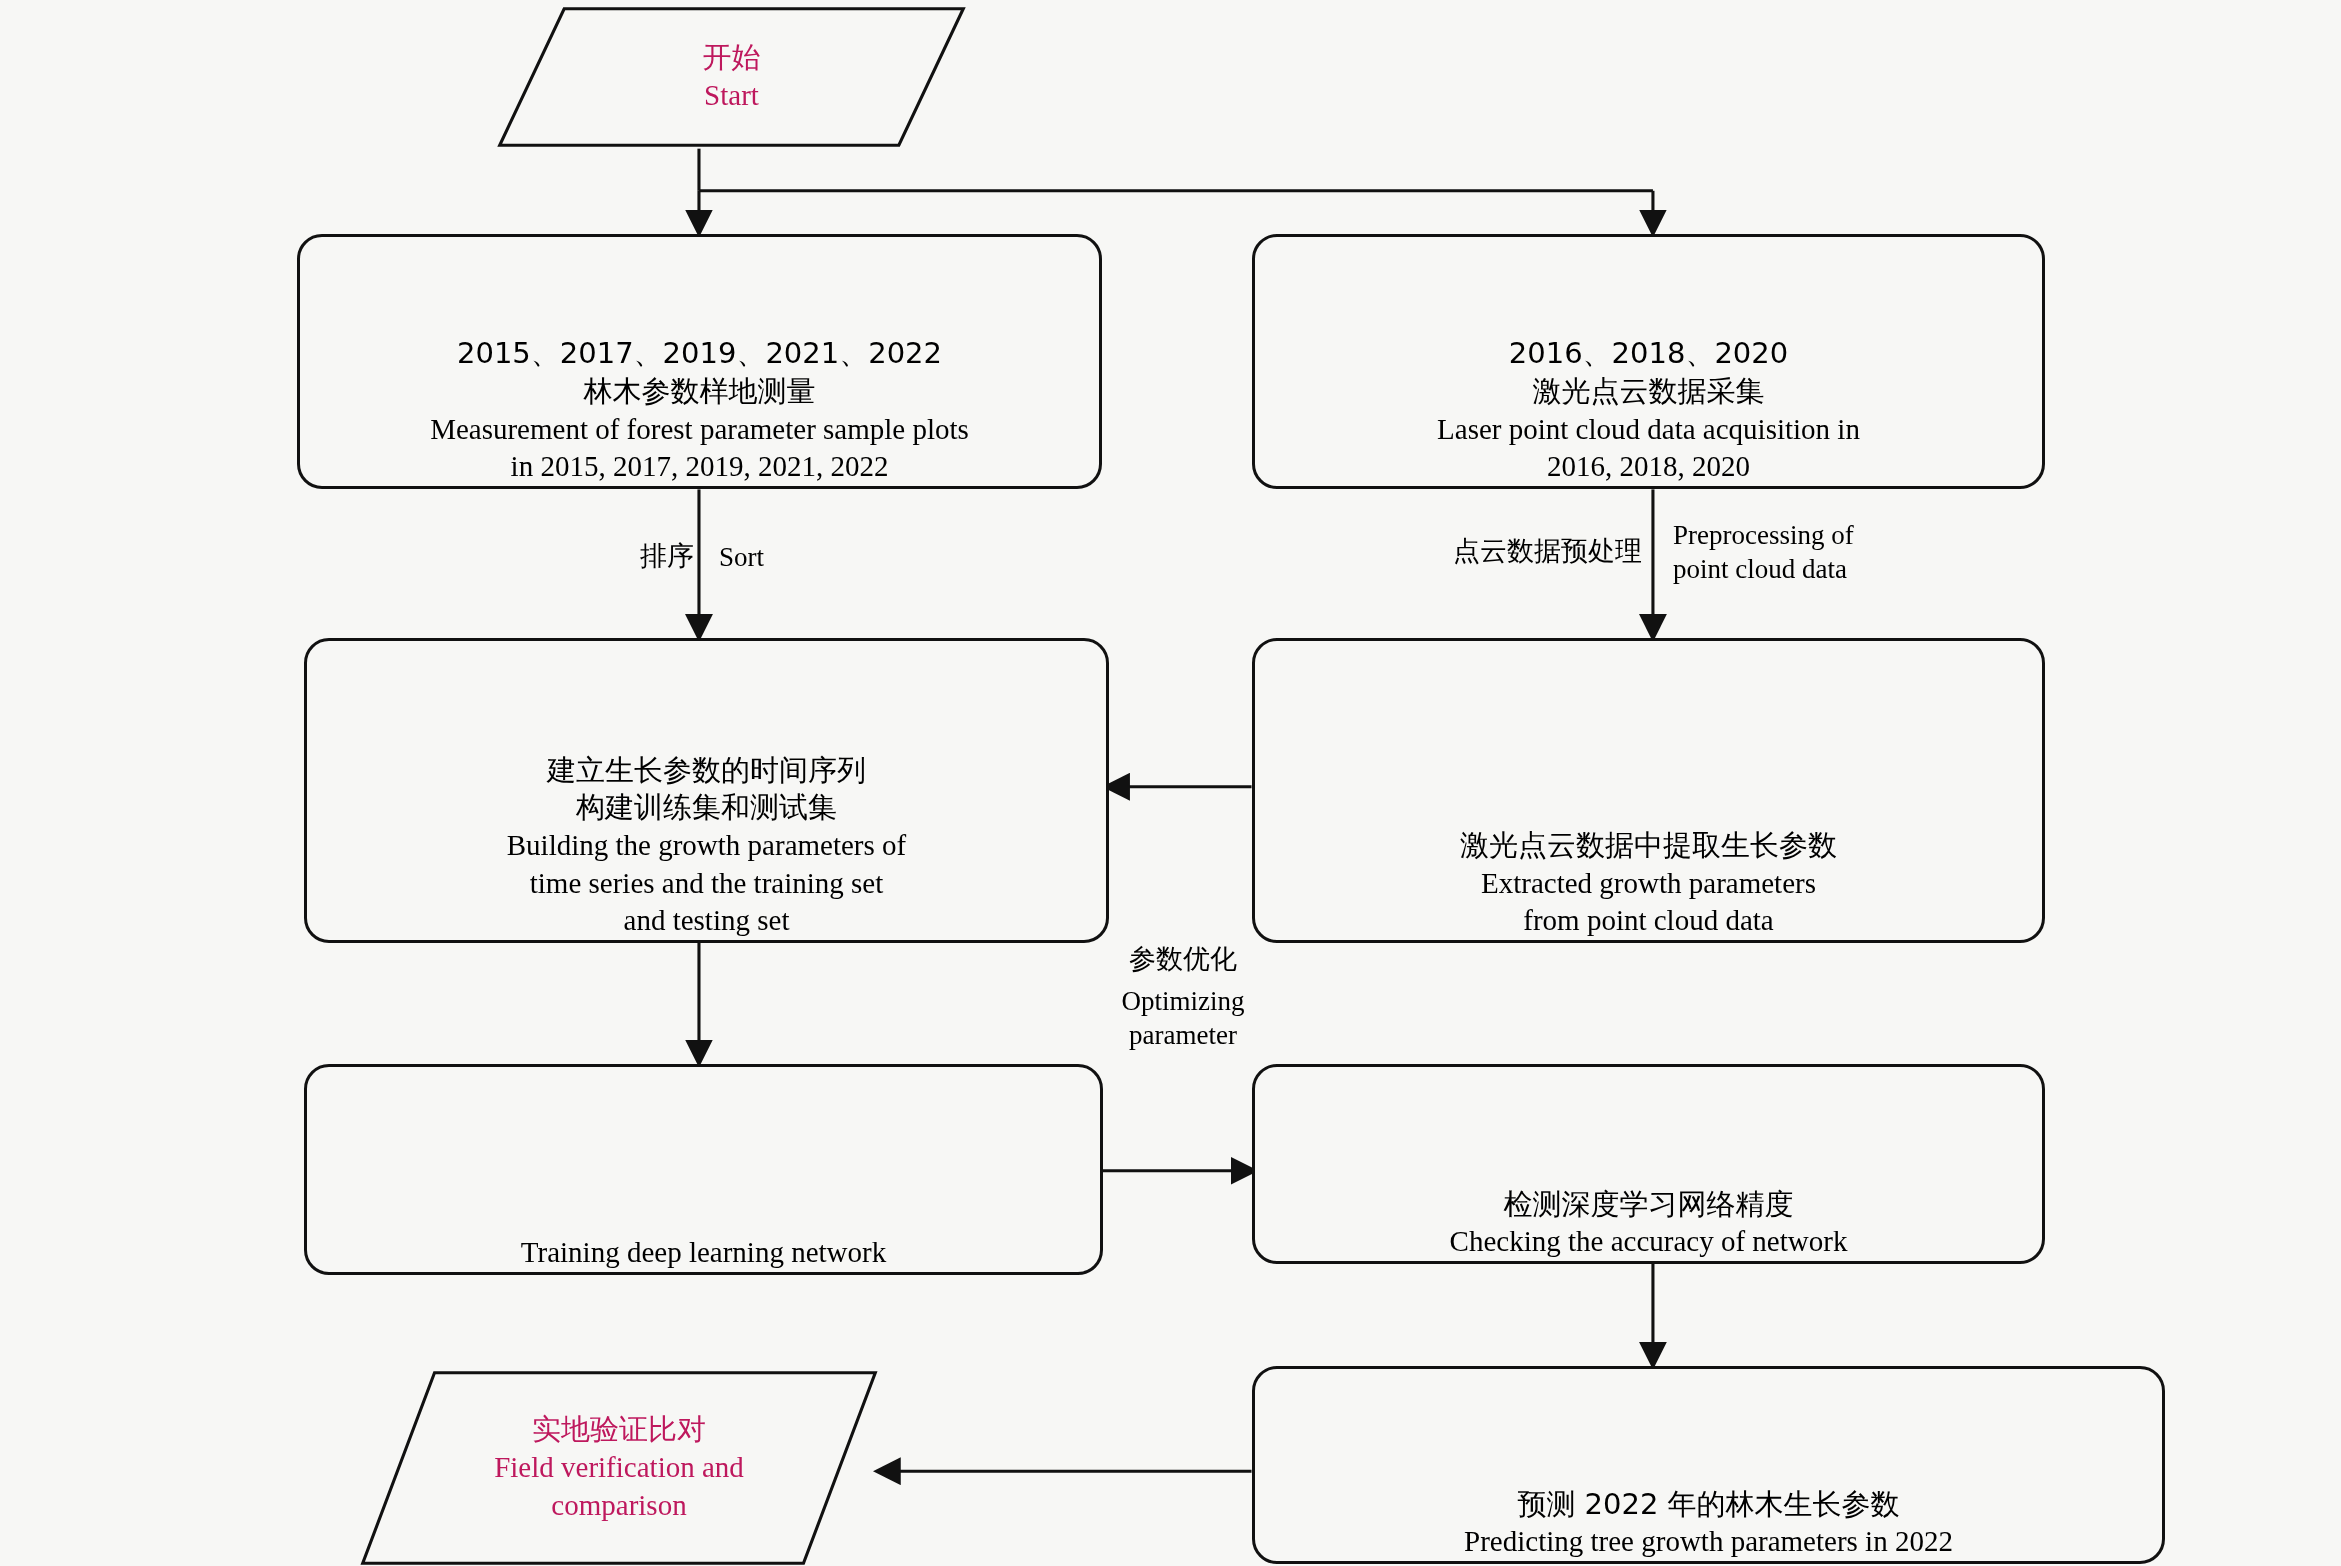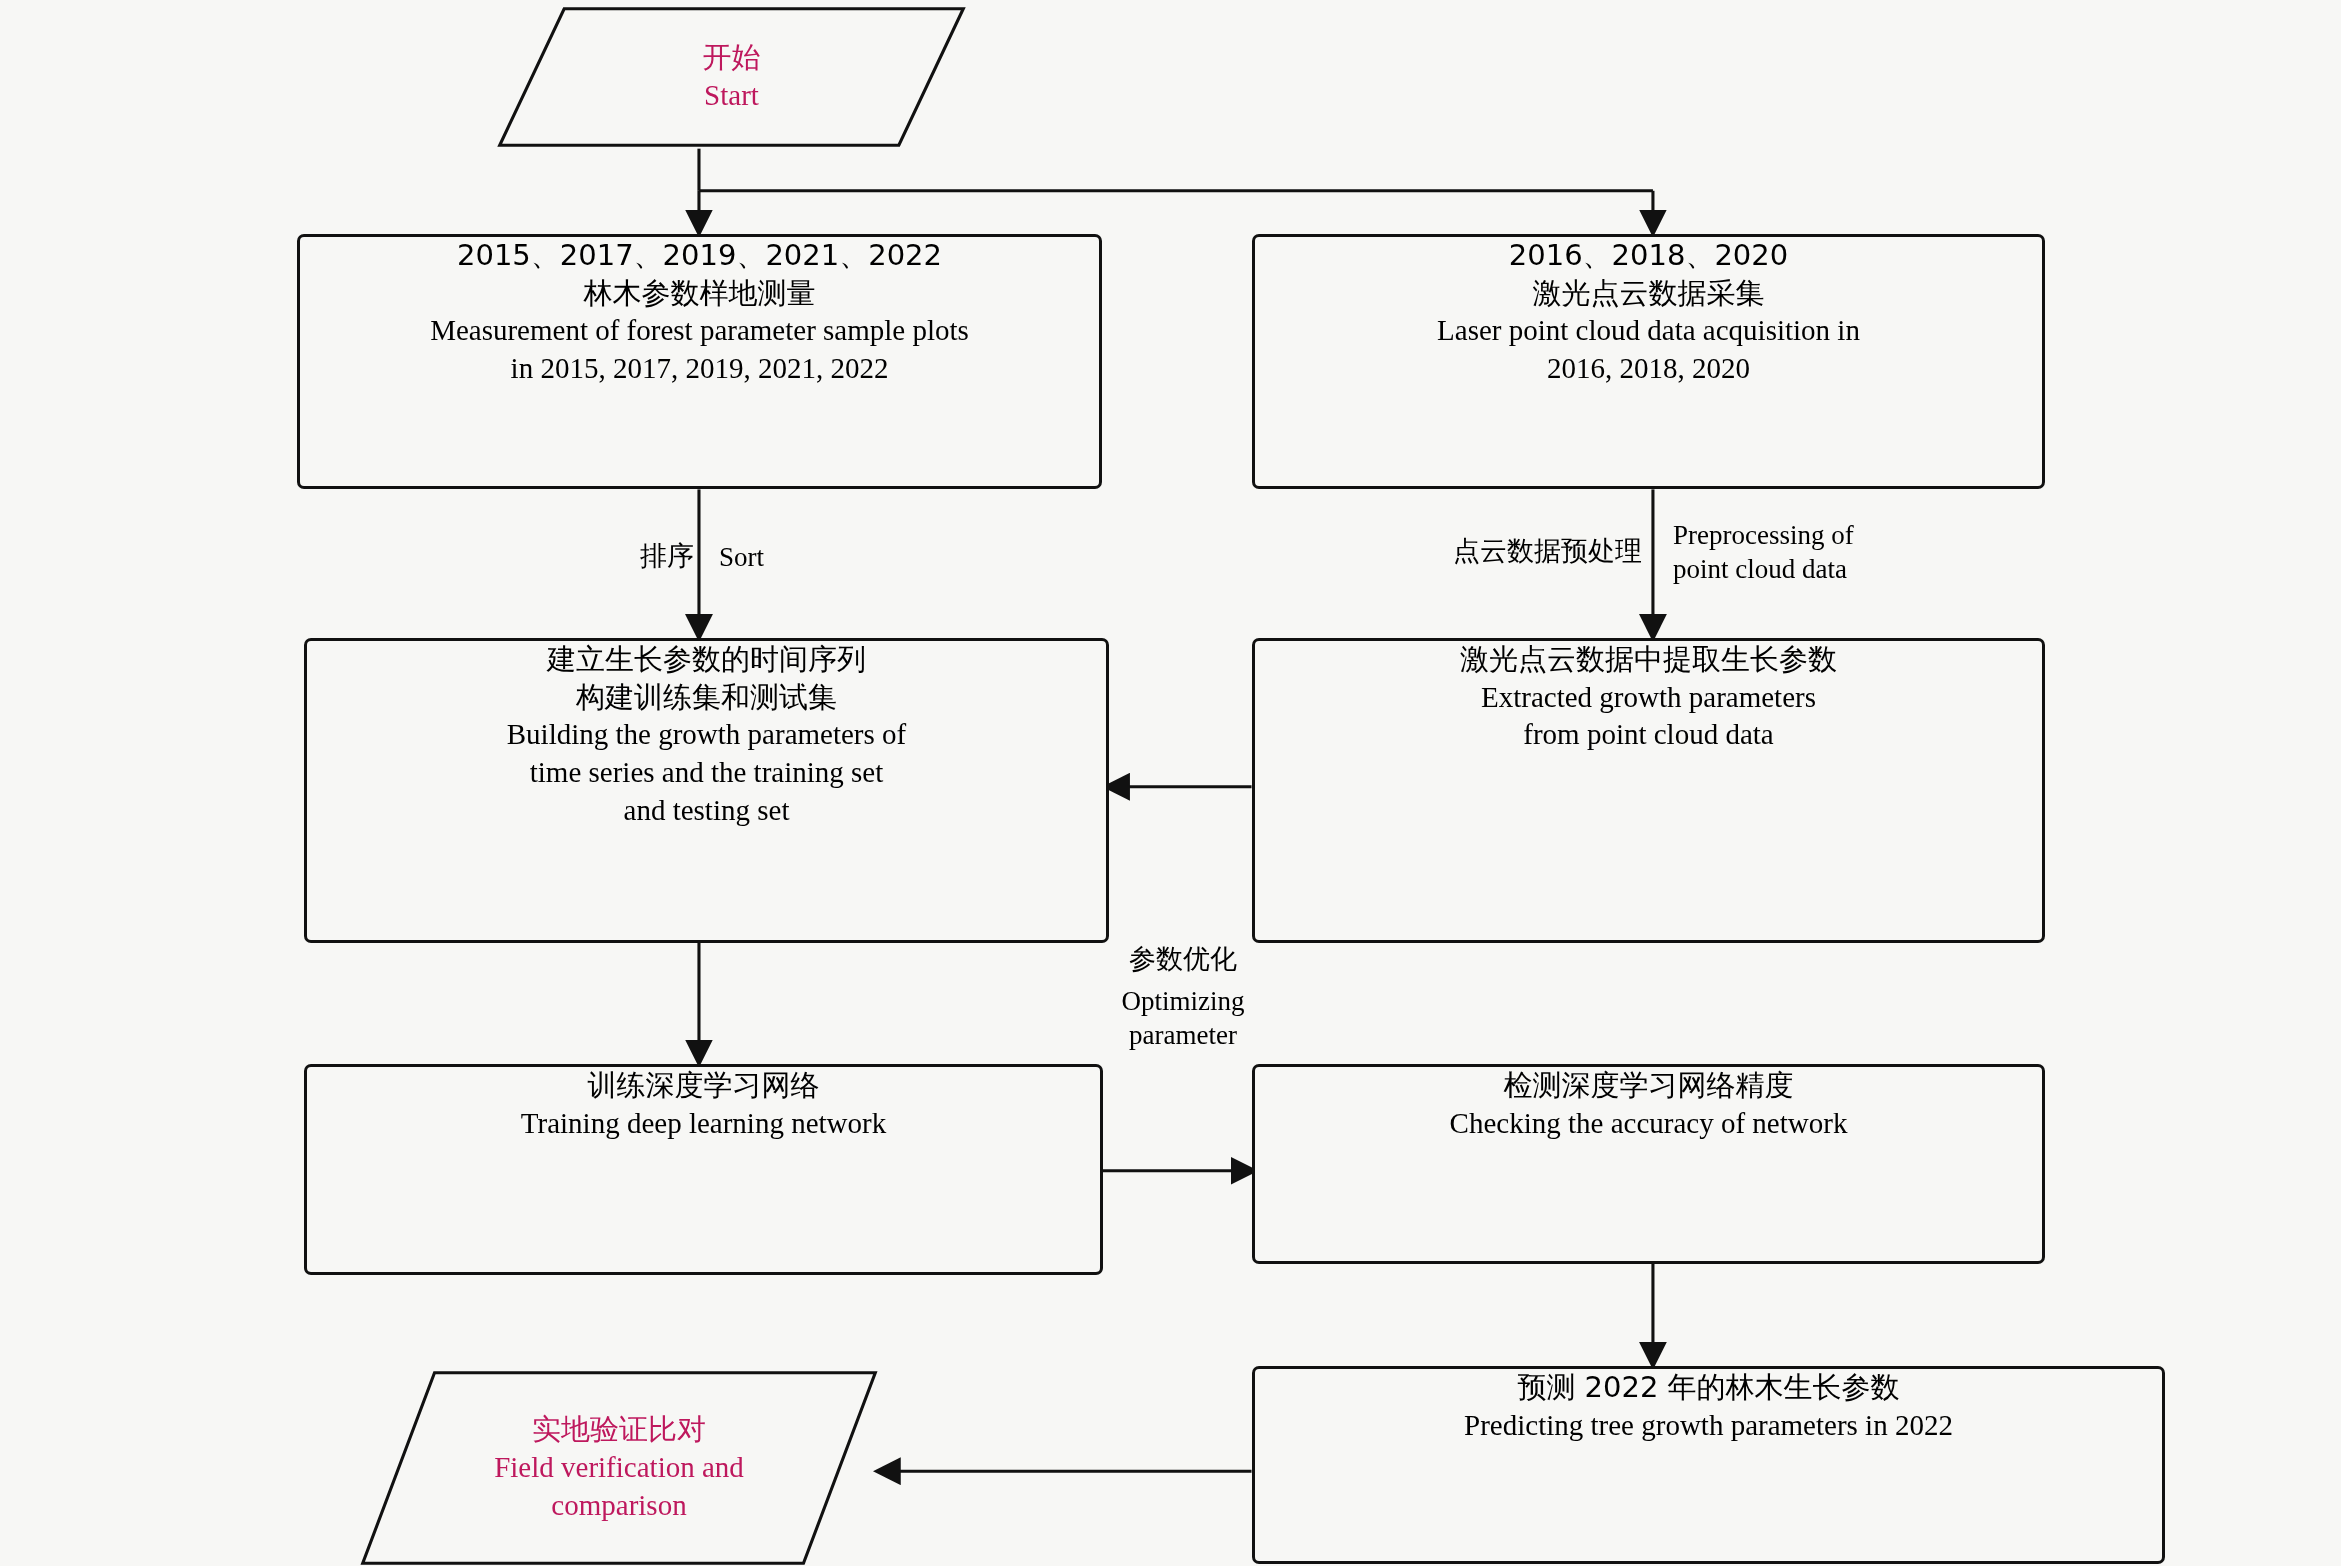--- a/index.html
+++ b/index.html
@@ -22,26 +22,26 @@
     left: 0;
     top: 0;
     width: 2342px;
     height: 1566px;
     pointer-events: none;
   }
   .node {
     position: absolute;
     box-sizing: border-box;
     display: flex;
-    align-items: flex-start;
+    align-items: flex-end;
     justify-content: center;
     text-align: center;
     background: #f7f7f5;
     border: 3.1px solid #111;
-    border-radius: 7px;
+    border-radius: 25px;
     line-height: 1.30;
     color: #000;
   }
   .node .txt {
     padding: 0 16px;
     width: 100%;
   }
   .para {
     position: absolute;
     box-sizing: border-box;
@@ -162,21 +162,20 @@
       <div>from point cloud data</div>
     </div>
   </div>
 
   <div class="edge-label f-label cn" style="left:1053px; top:942px; width:260px; text-align:center;">参数优化</div>
   <div class="edge-label f-label" style="left:1053px; top:984px; width:260px; text-align:center;">Optimizing
 parameter</div>
 
   <div class="node f-large" style="left:304px; top:1064px; width:799px; height:211px;">
     <div class="txt">
-      <div class="cn">训练深度学习网络</div>
       <div>Training deep learning network</div>
     </div>
   </div>
 
   <div class="node f-large" style="left:1252px; top:1064px; width:793px; height:200px;">
     <div class="txt">
       <div class="cn">检测深度学习网络精度</div>
       <div>Checking the accuracy of network</div>
     </div>
   </div>

